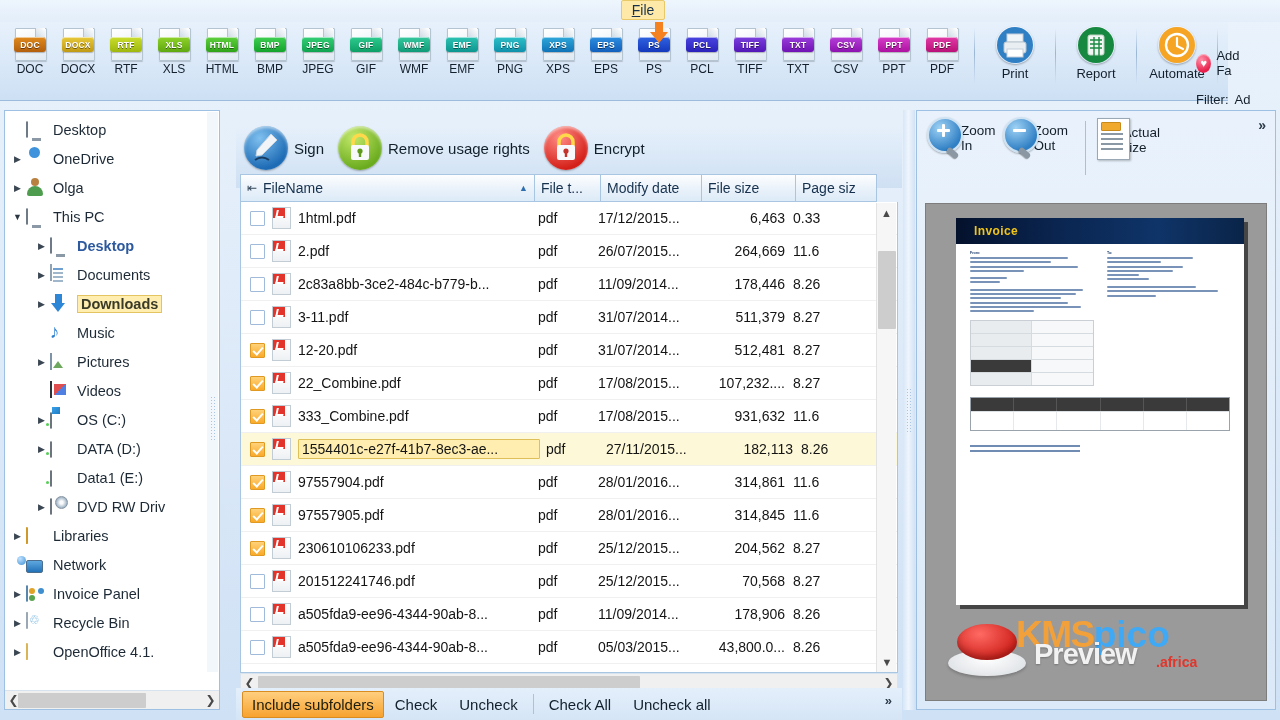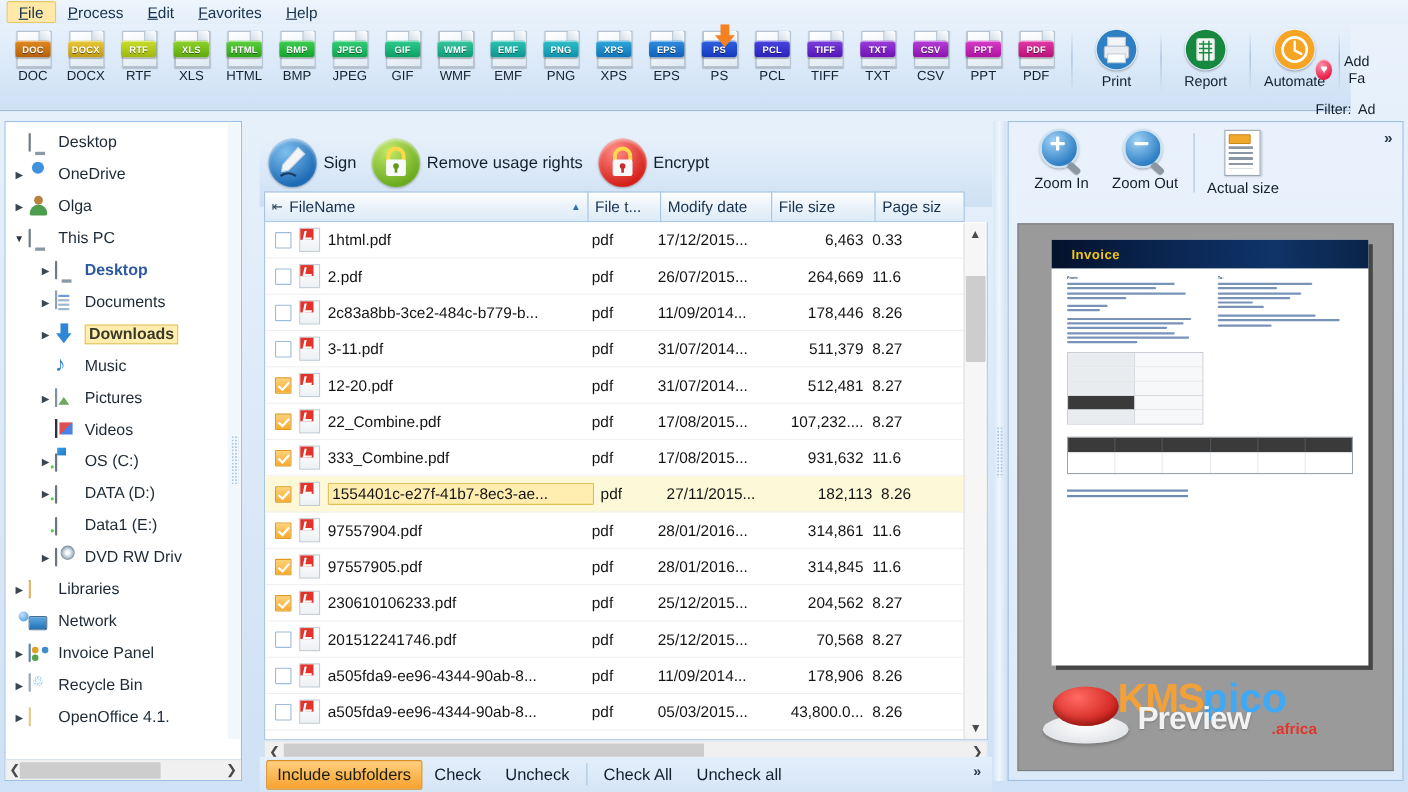--- a/index.html
+++ b/index.html
@@ -9,29 +9,29 @@
     font-size:13px;
     color:#1a1a1a;
     background:#dce9f7;
   }
   #app{position:relative;width:1280px;height:720px;overflow:hidden;
        background:linear-gradient(180deg,#eaf3fc 0%,#dce9f8 55%,#cfe1f5 100%);}
 
   
   .menubar{position:absolute;left:0;top:0;width:1280px;height:22px;
            background:linear-gradient(180deg,#eef5fd 0%,#e3eefa 100%);
-           display:flex;align-items:center;padding-left:6px;box-sizing:border-box;}
+           display:flex;align-items:center;padding-left:6px;box-sizing:border-box;flex-direction:column;}
   .menuitem{font-size:14px;padding:2px 11px;color:#16314e;white-space:nowrap;}
   .menuitem.active{background:#ffe9a8;border:1px solid #e8c96a;border-radius:2px;padding:1px 10px;}
   .menuitem u{text-decoration:underline;}
 
   
   .fmtbar{position:absolute;left:0;top:22px;width:1228px;height:78px;
           background:linear-gradient(180deg,#e7f1fc 0%,#dbe9f8 48%,#cde0f4 100%);
-          border-bottom:1px solid #9dbcdc;text-align:center;}
+          border-bottom:1px solid #9dbcdc;}
   .fmtstrip{display:flex;align-items:flex-start;height:78px;padding-left:6px;}
   .fmtbtn{width:48px;display:flex;flex-direction:column;align-items:center;
           padding-top:6px;cursor:default;}
   .fileicon{position:relative;width:34px;height:31px;}
   .fileicon .sheet{position:absolute;left:2px;top:0;width:30px;height:31px;
         background:linear-gradient(160deg,#ffffff 0%,#f2f6fa 40%,#dfe9f2 100%);
         border:1px solid #b5c4d1;border-radius:1px;
         box-shadow:0 1px 1px rgba(0,0,0,.18);}
   .fileicon .fold{position:absolute;right:2px;top:0;width:9px;height:9px;
         background:linear-gradient(225deg,#ffffff 0%,#cfdbe6 100%);
@@ -198,21 +198,21 @@
   .vsplit{position:absolute;left:903px;top:110px;width:12px;height:600px;
           background:linear-gradient(90deg,#d7e6f6,#eef5fd 45%,#d2e2f4);}
   .vsplit .grip{position:absolute;left:3px;top:278px;width:6px;height:46px;
           background-image:radial-gradient(#a9c5e2 40%,transparent 41%);background-size:3px 3px;}
 
   
   .rightpanel{position:absolute;left:916px;top:110px;width:360px;height:600px;
               border:1px solid #9ec1e3;box-sizing:border-box;
               background:linear-gradient(180deg,#e9f2fc,#dbe9f8);}
   .zoombar{position:relative;height:88px;display:flex;align-items:flex-start;padding:6px 0 0 10px;}
-  .zbtn{width:76px;display:flex;flex-direction:column;align-items:center;}
+  .zbtn{width:76px;display:flex;align-items:center;}
   .mag{width:40px;height:40px;position:relative;}
   .mag .glass{position:absolute;left:0;top:0;width:32px;height:32px;border-radius:50%;
         background:radial-gradient(circle at 34% 28%,#9fd2f5,#2f7fc4 72%);
         border:2.5px solid #cfe2f2;box-shadow:0 1px 2px rgba(0,0,0,.3);}
   .mag .handle{position:absolute;right:2px;bottom:1px;width:13px;height:6px;background:#8b97a3;
         border-radius:3px;transform:rotate(42deg);box-shadow:0 1px 1px rgba(0,0,0,.3);}
   .mag .sign{position:absolute;left:10px;top:12px;width:13px;height:3px;background:#fff;border-radius:1px;}
   .mag .sign.v{position:absolute;left:15px;top:7px;width:3px;height:13px;background:#fff;border-radius:1px;}
   .zlabel{font-size:13.5px;margin-top:2px;color:#13202c;}
   .zsep{width:1px;height:54px;margin:4px 6px 0 6px;background:#a7c1dc;}

